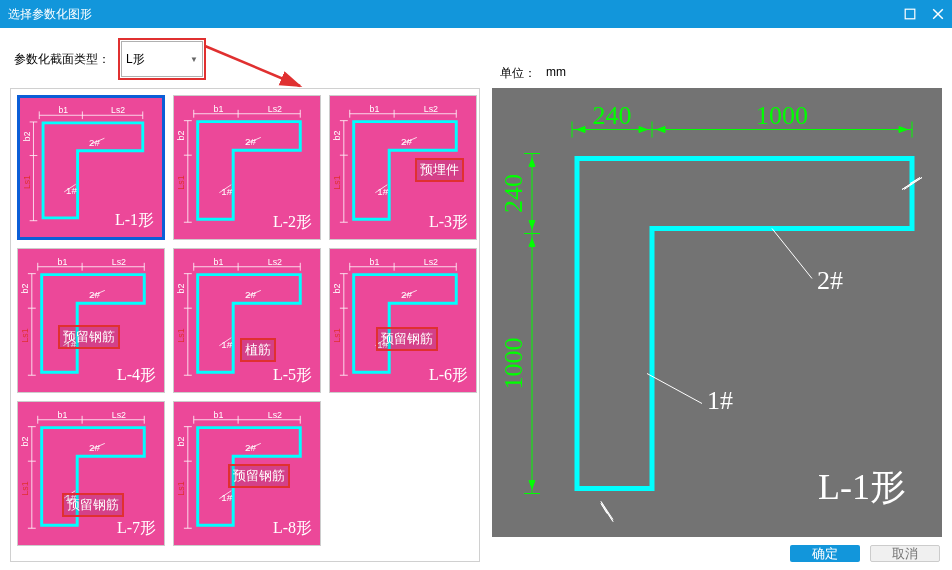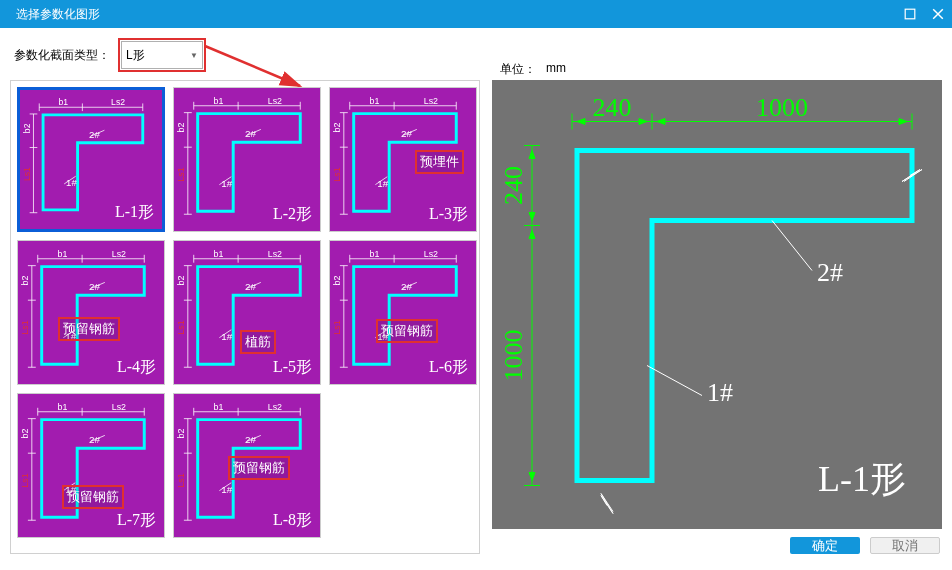--- a/index.html
+++ b/index.html
@@ -1,29 +1,29 @@
 <!DOCTYPE html>
 <html><head>
 <meta charset="utf-8">
 <style>
 * { box-sizing: border-box; margin: 0; padding: 0; }
 body { font-family: "Microsoft YaHei", sans-serif; font-size: 12px; background: #fff; width: 952px; height: 570px; overflow: hidden; }
 .titlebar { background: #1296db; color: #fff; height: 28px; display: flex; align-items: center; padding: 0 8px; justify-content: space-between; }
-.titlebar .title { font-size: 12px; margin-left: 8px; }
+.titlebar .title { font-size: 12px; }
 .titlebar .controls { display: flex; gap: 16px; align-items: center; }
 .titlebar .ctrl { width: 12px; height: 12px; display: inline-flex; align-items: center; justify-content: center; }
 .toprow { display: flex; align-items: center; padding: 10px 14px 8px; gap: 8px; }
 .toprow .label { font-size: 12px; }
 .sel-wrap { border: 2px solid #e03030; padding: 1px; }
-.sel { display: flex; align-items: center; border: 1px solid #b0b0b0; background: #fff; width: 82px; height: 28px; padding: 0 4px; justify-content: space-between; font-size: 12px; }
+.sel { display: flex; align-items: center; border: 1px solid #b0b0b0; background: #fff; width: 82px; height: 36px; padding: 0 4px; justify-content: space-between; font-size: 12px; }
 .sel .arrow { font-size: 8px; color: #666; }
 .unit { margin-left: auto; margin-right: 0; display: flex; gap: 10px; margin-top: 28px; }
 .content { display: flex; padding: 0 10px; gap: 12px; }
 .left { width: 470px; border: 1px solid #d0d0d0; padding: 6px; display: grid; grid-template-columns: repeat(3, 1fr); gap: 8px; align-content: start; height: 474px; }
-.thumb { width: 148px; height: 145px; background: #a21caf; position: relative; border: 1px solid #ccc; text-decoration: underline; }
+.thumb { width: 148px; height: 145px; background: #ec4899; position: relative; border: 1px solid #ccc; text-decoration: underline; }
 .thumb.sel-blue { border: 3px solid #0b5ed7; }
 .thumb svg { width: 100%; height: 100%; }
 .thumb .name { position: absolute; right: 8px; bottom: 6px; color: #fff; font-size: 16px; font-family: serif; }
 .thumb .badge { position: absolute; border: 2px solid #e03030; color: #fff; font-size: 13px; padding: 1px 3px; background: rgba(0,0,0,0.1); }
 .right { flex: 1; display: flex; flex-direction: column; }
 .preview { flex: 1; background: #737373; height: 438px; position: relative; }
 .preview svg { width: 100%; height: 100%; }
 .btnrow { display: flex; justify-content: flex-end; gap: 10px; padding: 8px 2px 0; }
 .btn { width: 70px; height: 17px; display: flex; align-items: center; justify-content: center; border-radius: 2px; font-size: 13px; cursor: pointer; }
 .btn.primary { background: #1296db; color: #fff; }

